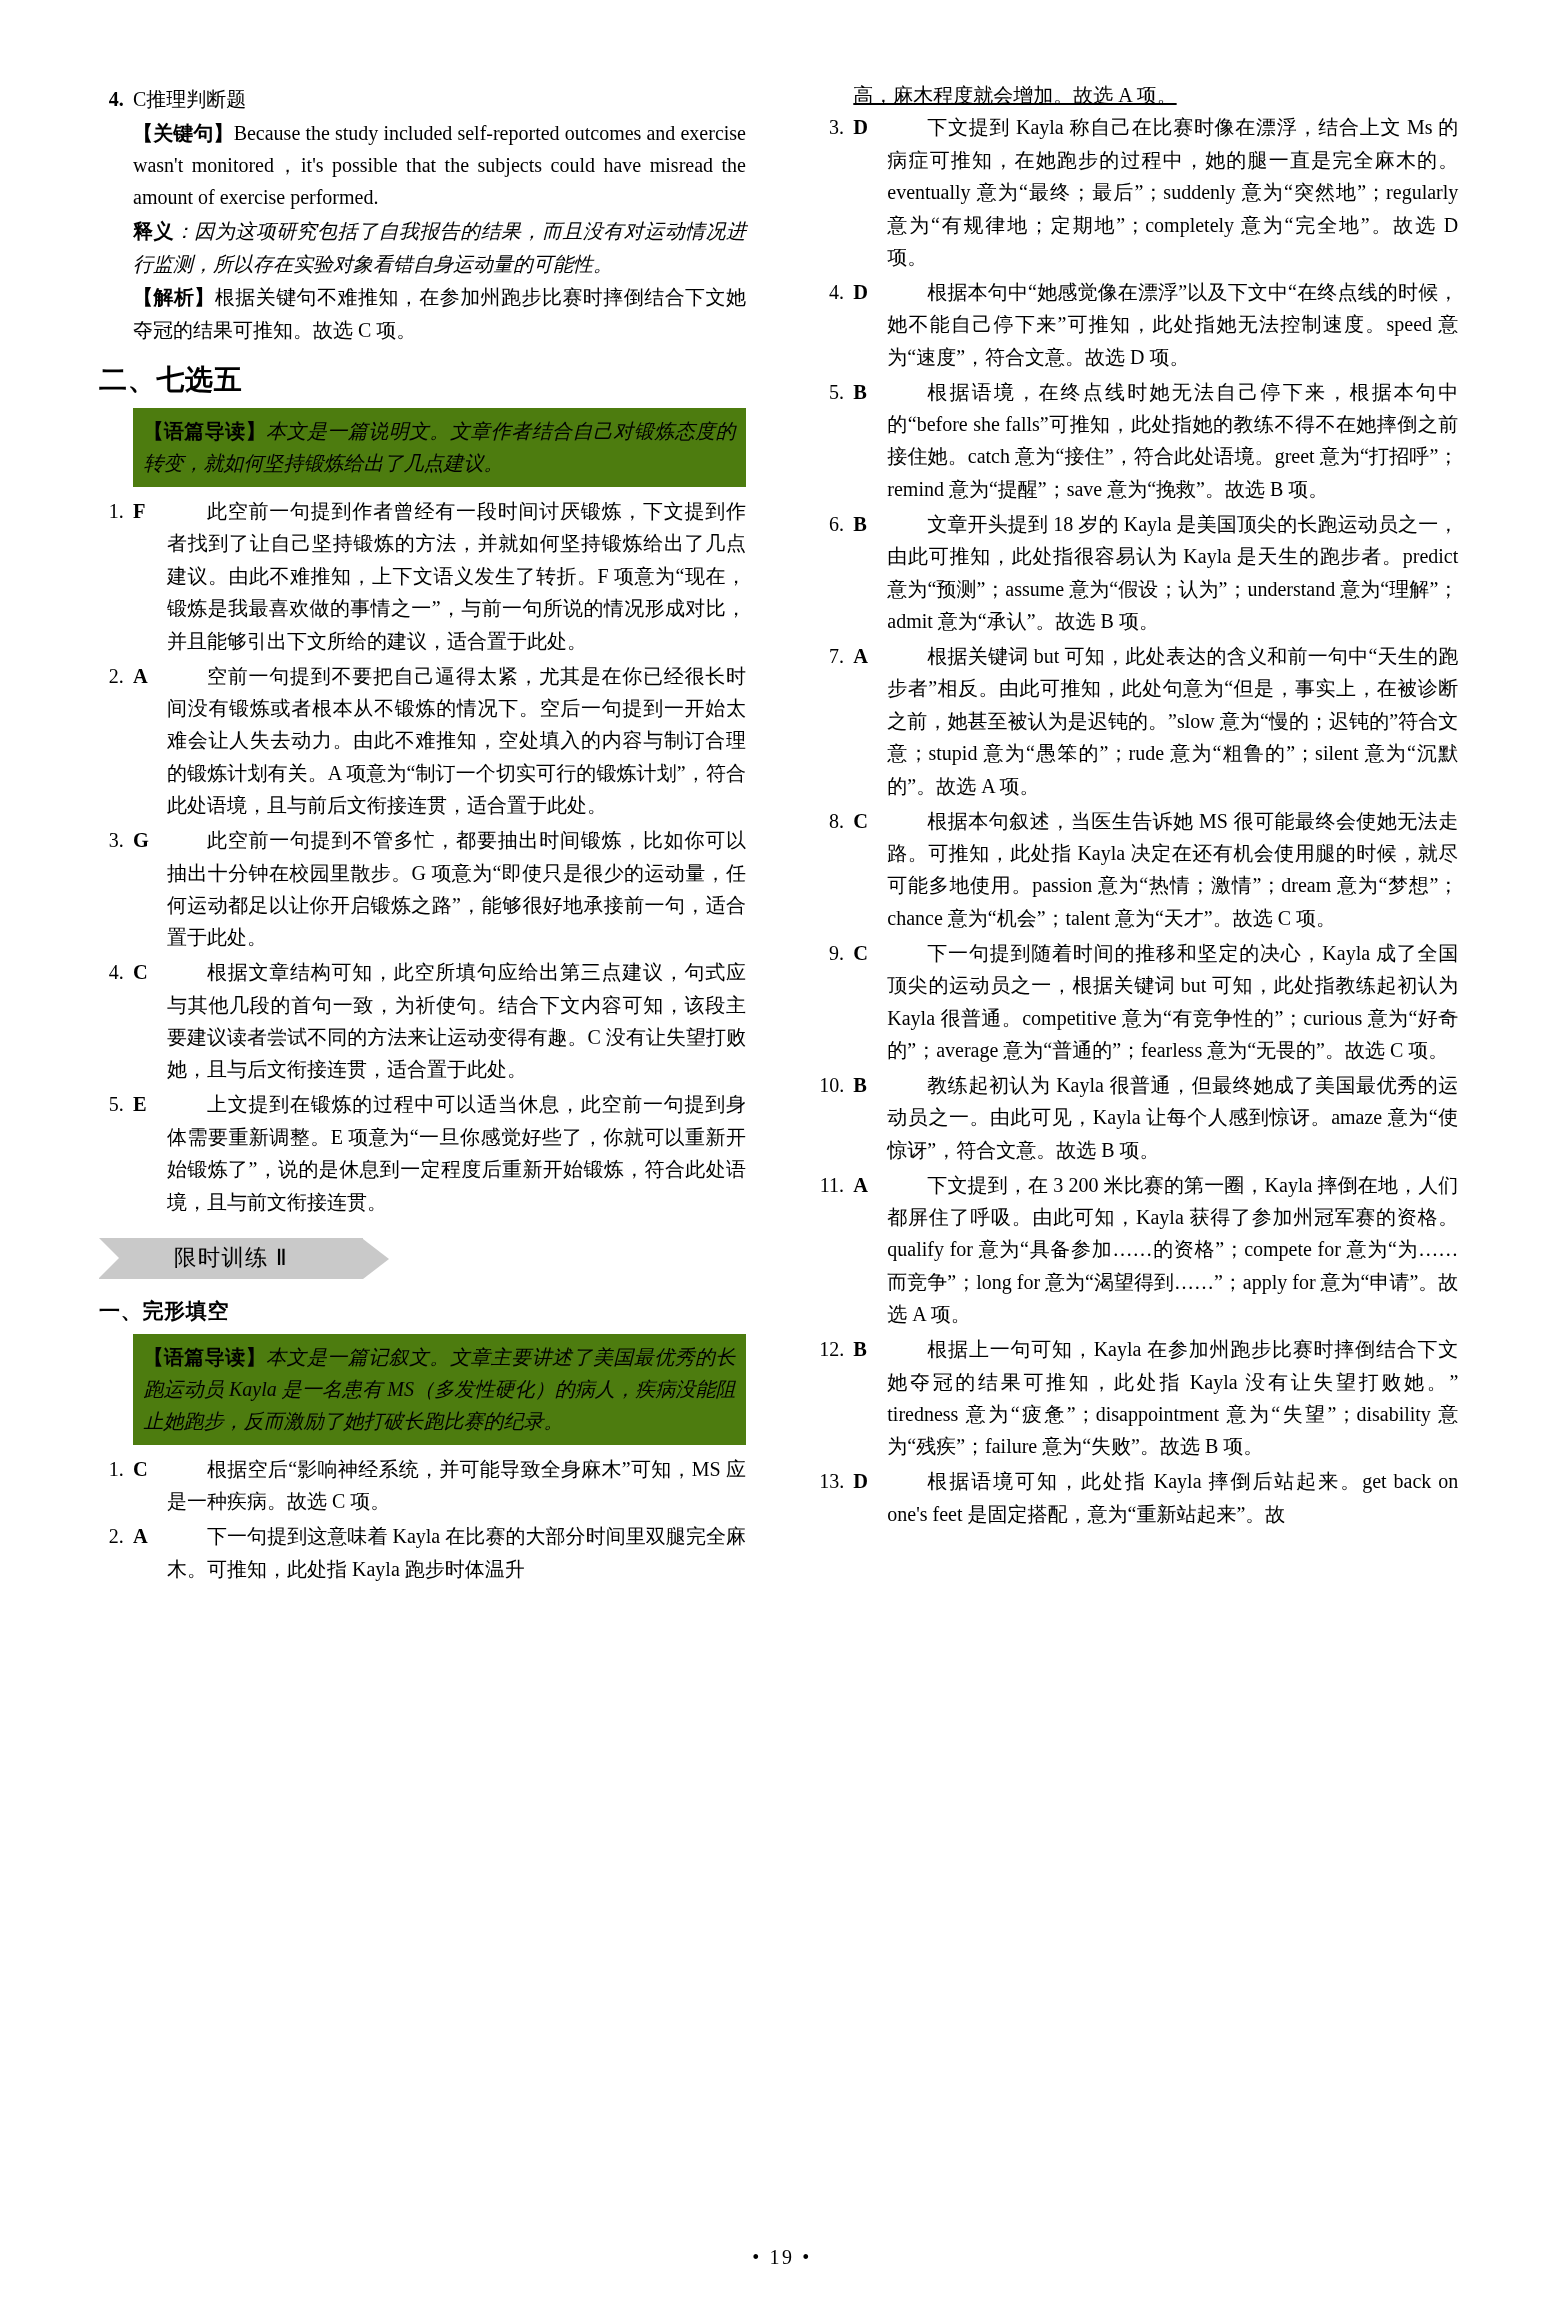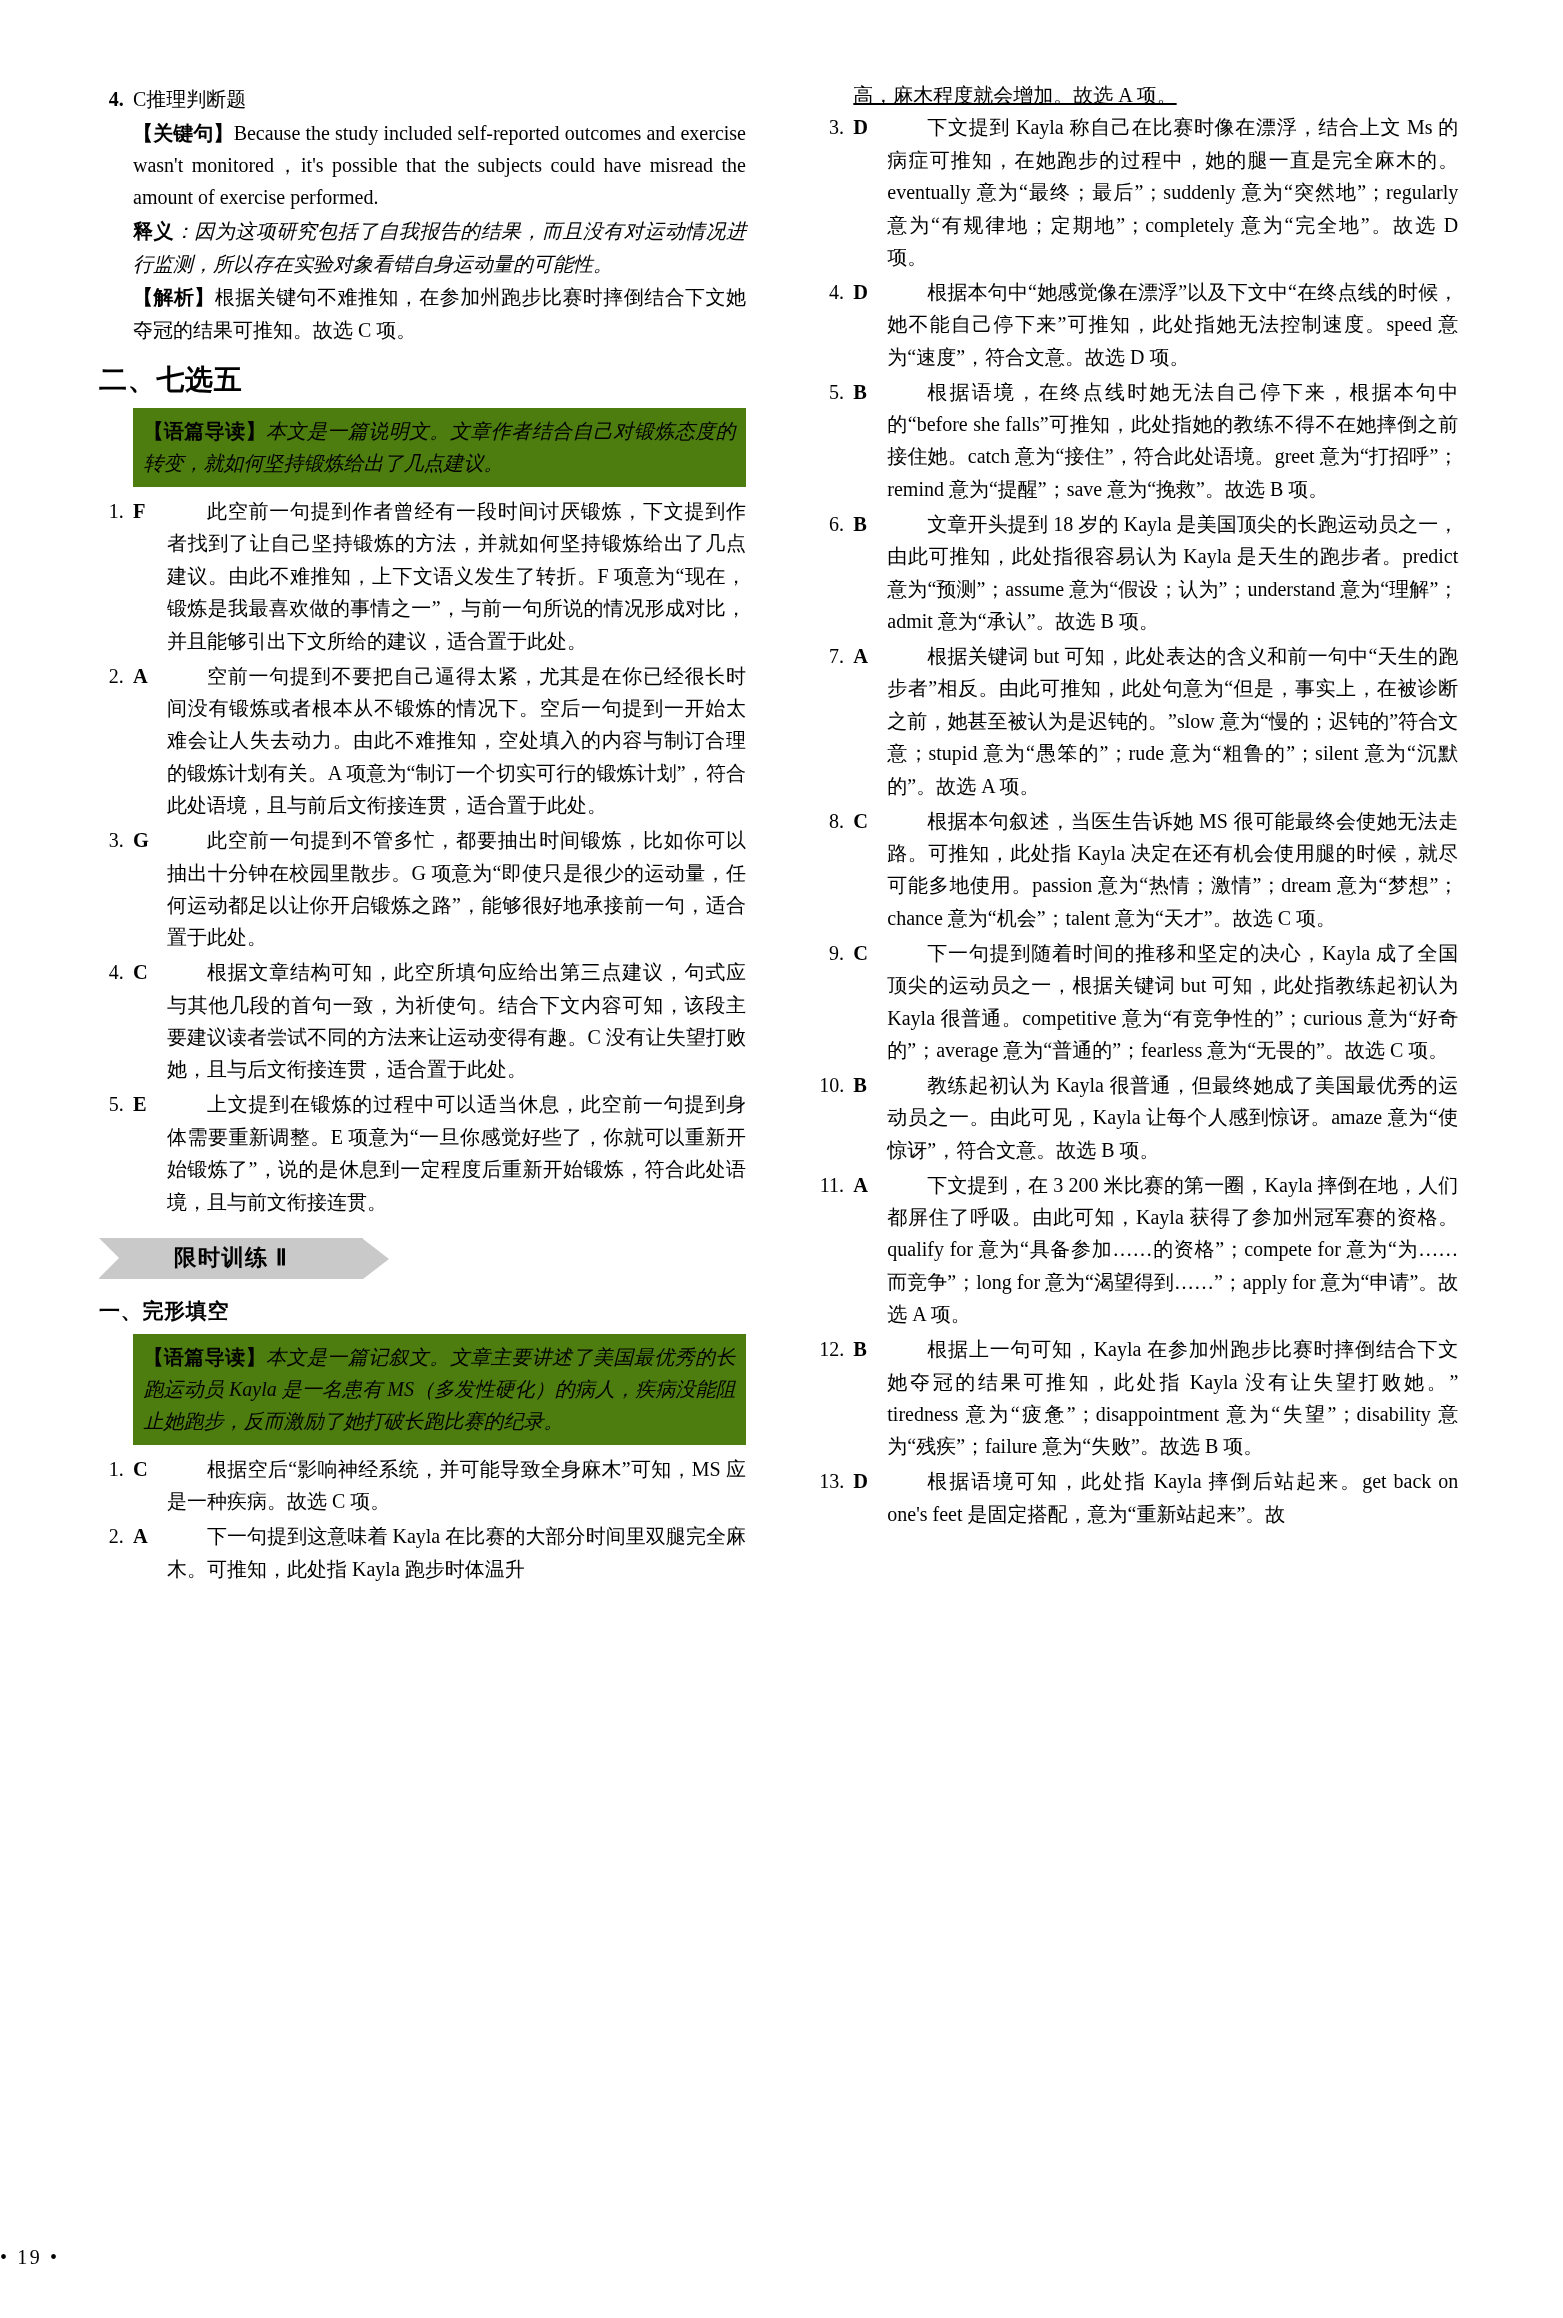--- a/index.html
+++ b/index.html
@@ -131,21 +131,21 @@
   .banner .bar {
     background:#c9c9c9;
     height:41px;
     width:264px;
     display:flex;
     align-items:center;
     justify-content:center;
     position:relative;
   }
   .banner .bar span {
-    font-weight:bold;
+    font-weight:normal;
     font-size:22.4px;
     letter-spacing:1.3px;
     z-index:2;
   }
   .banner .arrow {
     width:0; height:0;
     border-top:20.4px solid transparent;
     border-bottom:20.4px solid transparent;
     border-left:26px solid #c9c9c9;
   }
@@ -156,21 +156,21 @@
     border-top:20.4px solid transparent;
     border-bottom:20.4px solid transparent;
     border-left:20px solid #ffffff;
   }
 
   
   .footer {
     position:absolute;
     left:0; right:0;
     bottom:50px;
-    text-align:left;
+    text-align:center;
     font-size:20px;
     letter-spacing:2.6px;
   }
 </style>
 </head>
 <body>
 
 <div class="page">
   <div class="cols">
 

